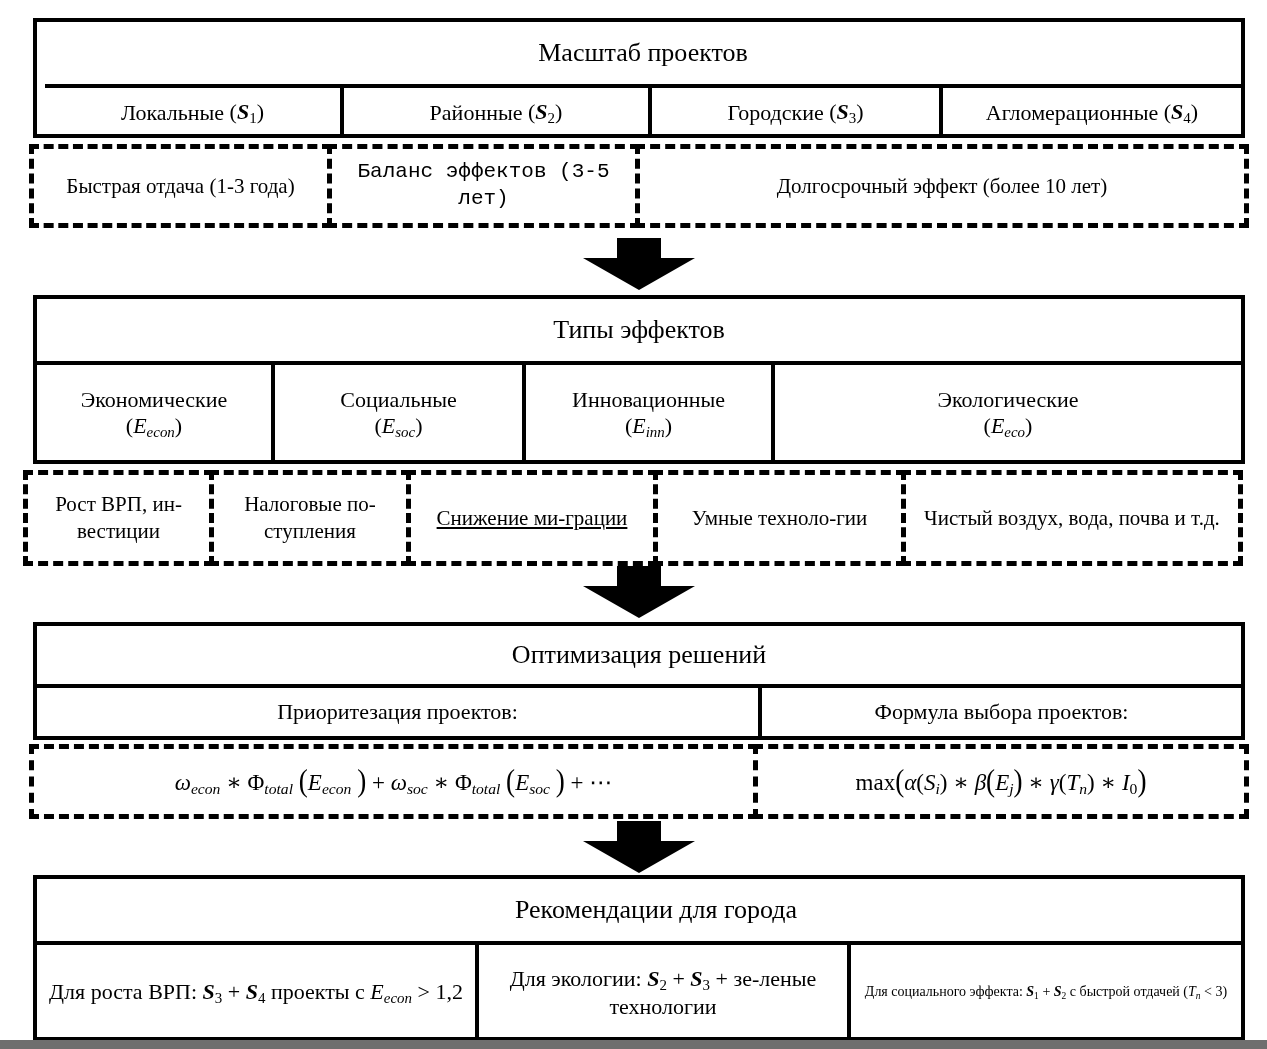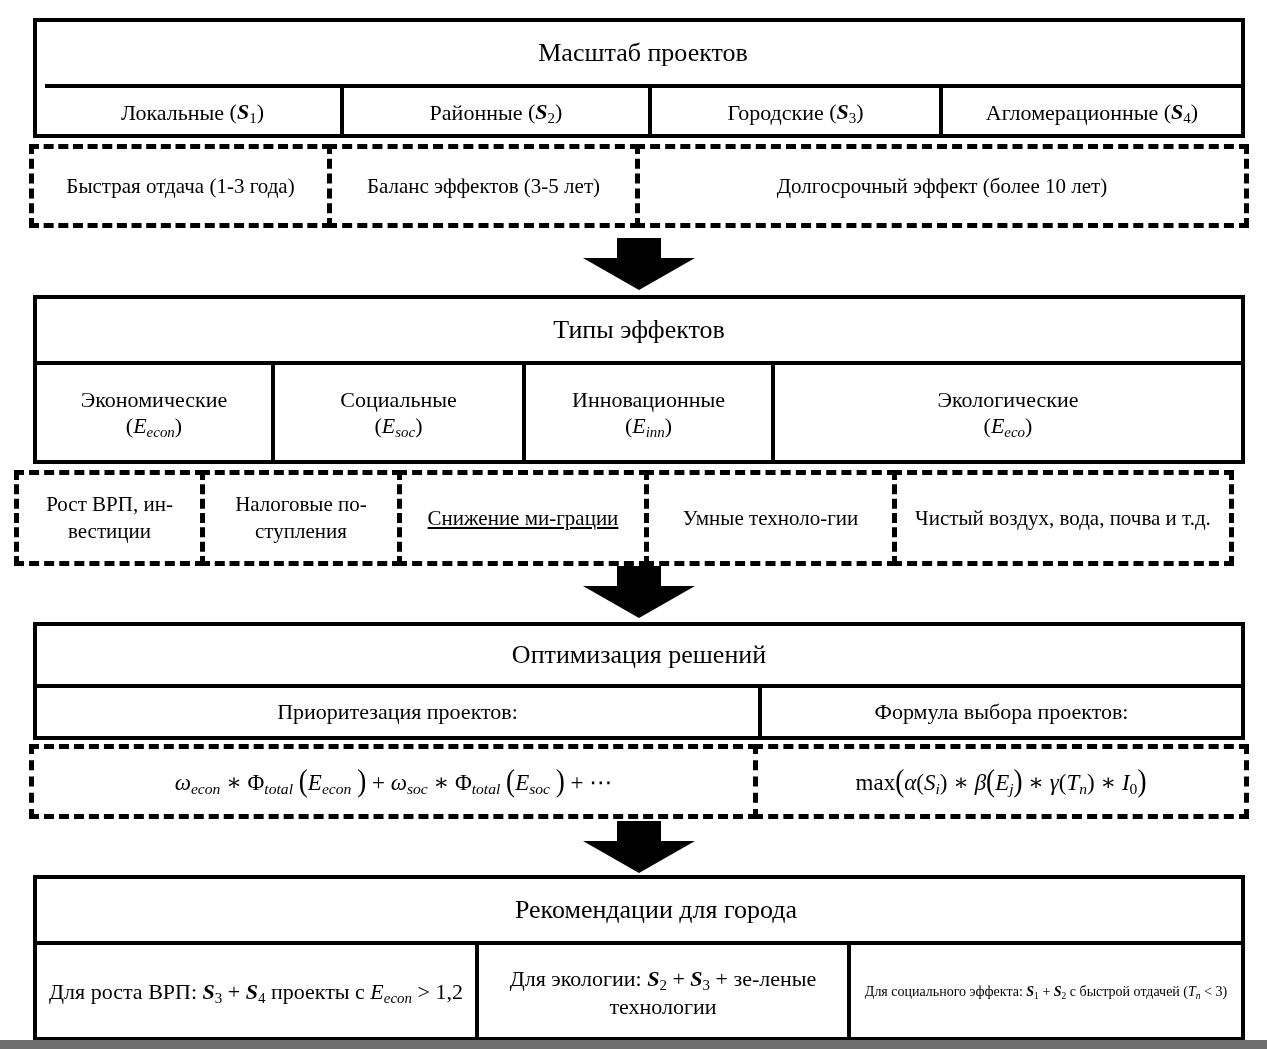--- a/index.html
+++ b/index.html
@@ -148,21 +148,21 @@
       </div>
       <div class="cell hdr-cell" style="flex:1 1 auto;">
         <span>Агломерационные</span>
         <span>&nbsp;(<span class="bold-s">S</span><sub class="up">4</sub>)</span>
       </div>
     </div>
   </div>
 
   <div class="dashrow" style="left:29px; top:144px; width:1220px; height:84px;">
     <div class="dashcell" style="flex:0 0 303px;">Быстрая отдача (1-3 года)</div>
-    <div class="dashcell" style="flex:0 0 313px;">Баланс эффектов (3-5 лет)</div>
+    <div class="dashcell" style="flex:0 0 313px;font-family:Liberation Mono, monospace;">Баланс эффектов (3-5 лет)</div>
     <div class="dashcell" style="flex:1 1 auto;">Долгосрочный эффект (более 10 лет)</div>
   </div>
 
   <div class="arrow" style="left:583px; top:238px;">
     <div class="shaft"></div>
     <div class="head"></div>
   </div>
 
   <div class="block" style="left:33px; top:295px; width:1212px; height:169px;">
     <div class="row" style="height:62px;">
@@ -181,21 +181,21 @@
         <span>Инновационные</span>
         <span>(<span class="mi">E</span><sub>inn</sub>)</span>
       </div>
       <div class="cell hdr-cell" style="flex:1 1 auto; flex-direction:column;">
         <span>Экологические</span>
         <span>(<span class="mi">E</span><sub>eco</sub>)</span>
       </div>
     </div>
   </div>
 
-  <div class="dashrow" style="left:14px; top:470px; width:1220px; height:96px;">
+  <div class="dashrow" style="left:23px; top:470px; width:1220px; height:96px;">
     <div class="dashcell" style="flex:0 0 191px;">Рост ВРП, ин-вестиции</div>
     <div class="dashcell" style="flex:0 0 202px;">Налоговые по-ступления</div>
     <div class="dashcell" style="flex:0 0 252px;text-decoration:underline;">Снижение ми-грации</div>
     <div class="dashcell" style="flex:0 0 253px;">Умные техноло-гии</div>
     <div class="dashcell" style="flex:1 1 auto;">Чистый воздух, вода, почва и т.д.</div>
   </div>
 
   <div class="arrow" style="left:583px; top:566px;">
     <div class="shaft"></div>
     <div class="head"></div>

